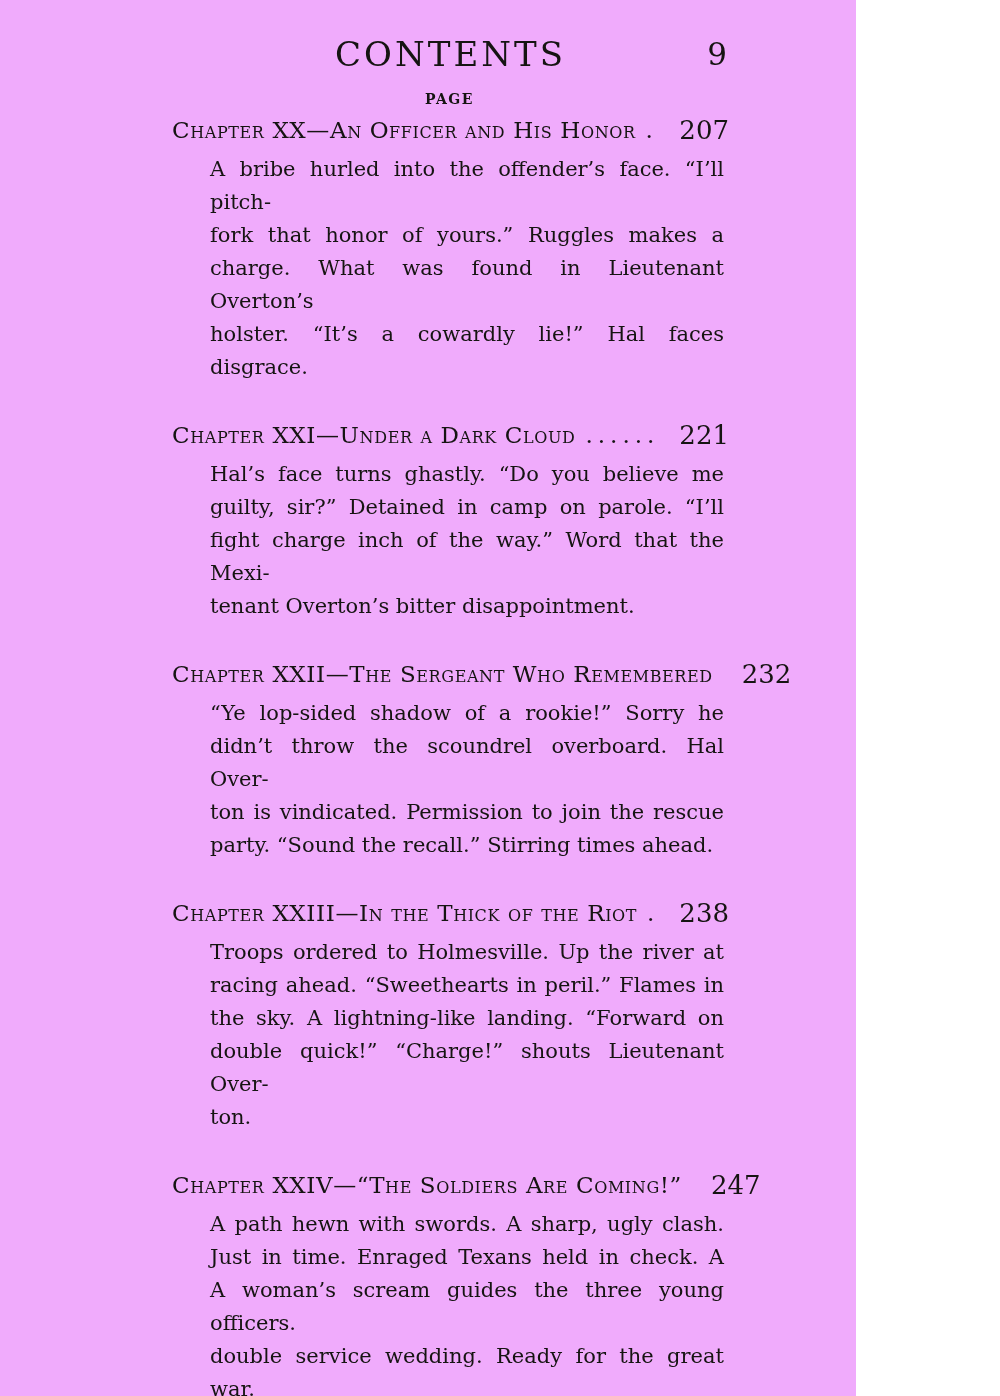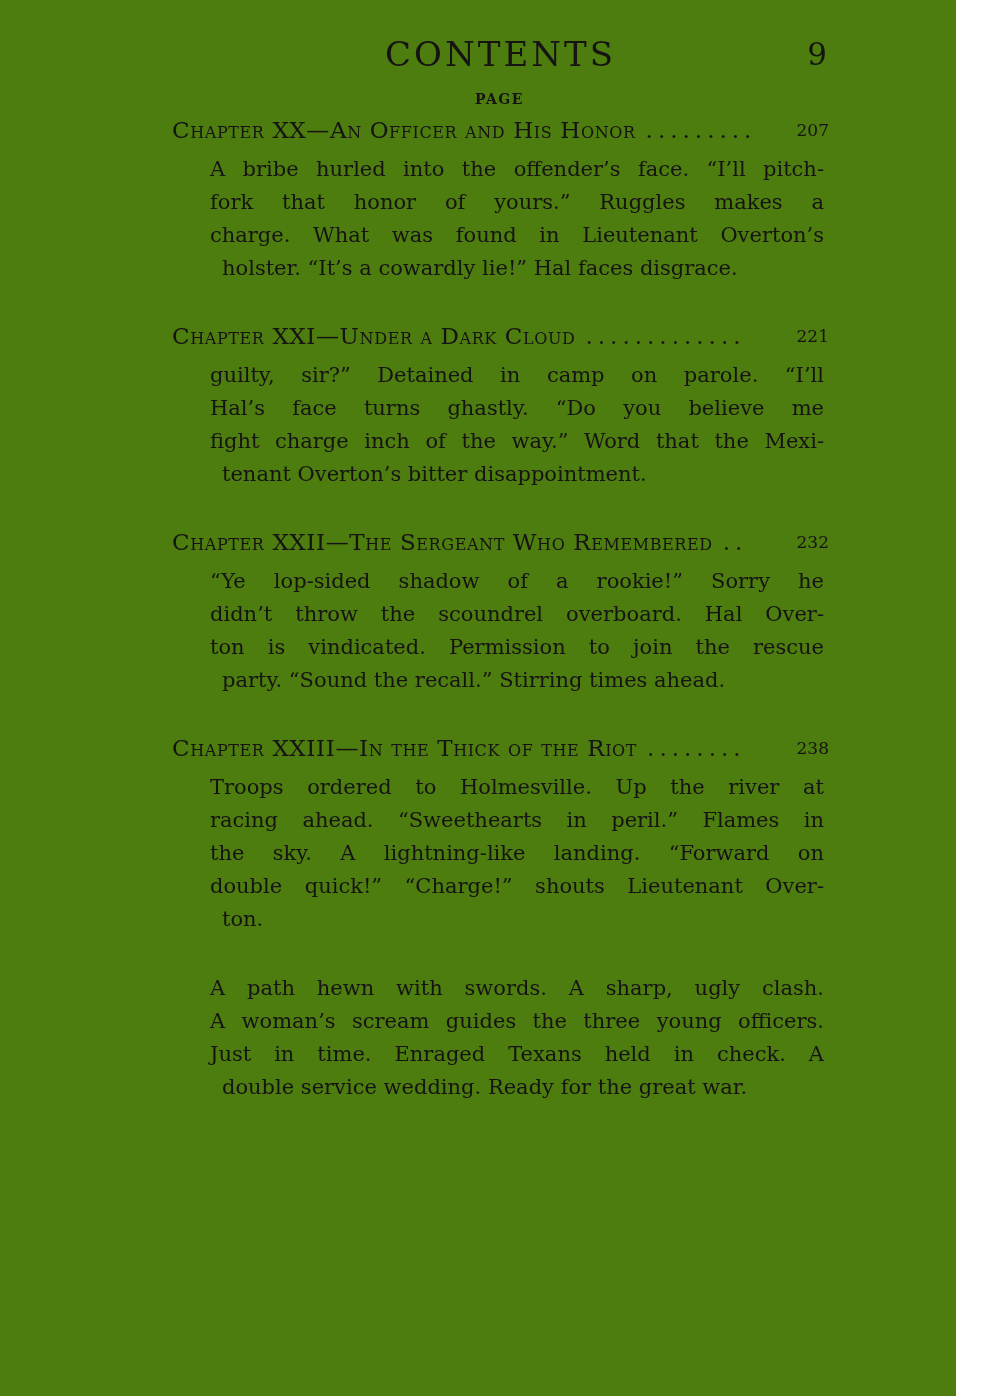--- a/index.html
+++ b/index.html
@@ -2,24 +2,24 @@
 <html><head>
 <meta charset="utf-8">
 <style>
   html, body {
     margin: 0;
     padding: 0;
     background: #ffffff;
   }
   .page {
     position: relative;
-    width: 956px;
+    width: 856px;
     height: 1396px;
     box-sizing: border-box;
-    background: #4d7c0f;
+    background: #f0abfc;
     color: #161412;
     font-family: "DejaVu Serif", "Liberation Serif", serif;
     padding: 30px 127px 0 172px;
     overflow: hidden;
   }
   .page-header {
     position: relative;
     height: 48px;
   }
   .running-title {
@@ -64,34 +64,33 @@
     letter-spacing: 0.6px;
   }
   .leader {
     letter-spacing: 5px;
     margin-left: 1px;
     overflow: hidden;
   }
   .entry-page {
     margin-left: auto;
     padding-left: 10px;
-    font-size: 17px;
+    font-size: 26px;
   }
   .entry-summary {
     margin: 8px 5px 0 38px;
     font-size: 21px;
     line-height: 33px;
   }
   .line {
     text-align: justify;
     text-align-last: justify;
   }
   .line.last {
     text-align-last: left;
-    margin-left: 12px;
   }
 </style>
 </head>
 <body>
 
 <div class="page">
 
   <div class="page-header">
     <h1 class="running-title">CONTENTS</h1>
     <span class="folio">9</span>
@@ -115,22 +114,22 @@
       </div>
     </section>
 
     <section class="entry">
       <div class="entry-head">
         <span class="entry-title">Chapter XXI—Under a Dark Cloud</span>
         <span class="leader">.............</span>
         <span class="entry-page">221</span>
       </div>
       <div class="entry-summary">
+        <div class="line">Hal’s face turns ghastly.  “Do you believe me</div>
         <div class="line">guilty, sir?”  Detained in camp on parole.  “I’ll</div>
-        <div class="line">Hal’s face turns ghastly.  “Do you believe me</div>
         <div class="line">fight charge inch of the way.”  Word that the Mexi-</div>
         <div class="line last">tenant Overton’s bitter disappointment.</div>
       </div>
     </section>
 
     <section class="entry">
       <div class="entry-head">
         <span class="entry-title">Chapter XXII—The Sergeant Who Remembered</span>
         <span class="leader">..</span>
         <span class="entry-page">232</span>
@@ -152,22 +151,27 @@
       <div class="entry-summary">
         <div class="line">Troops ordered to Holmesville.  Up the river at</div>
         <div class="line">racing ahead.  “Sweethearts in peril.”  Flames in</div>
         <div class="line">the sky.  A lightning-like landing.  “Forward on</div>
         <div class="line">double quick!”  “Charge!” shouts Lieutenant Over-</div>
         <div class="line last">ton.</div>
       </div>
     </section>
 
     <section class="entry">
+      <div class="entry-head">
+        <span class="entry-title">Chapter XXIV—“The Soldiers Are Coming!”</span>
+        <span class="leader">......</span>
+        <span class="entry-page">247</span>
+      </div>
       <div class="entry-summary">
         <div class="line">A path hewn with swords.  A sharp, ugly clash.</div>
+        <div class="line">Just in time.  Enraged Texans held in check.  A</div>
         <div class="line">A woman’s scream guides the three young officers.</div>
-        <div class="line">Just in time.  Enraged Texans held in check.  A</div>
         <div class="line last">double service wedding.  Ready for the great war.</div>
       </div>
     </section>
 
   </div>
 </div>
 
 </body></html>

